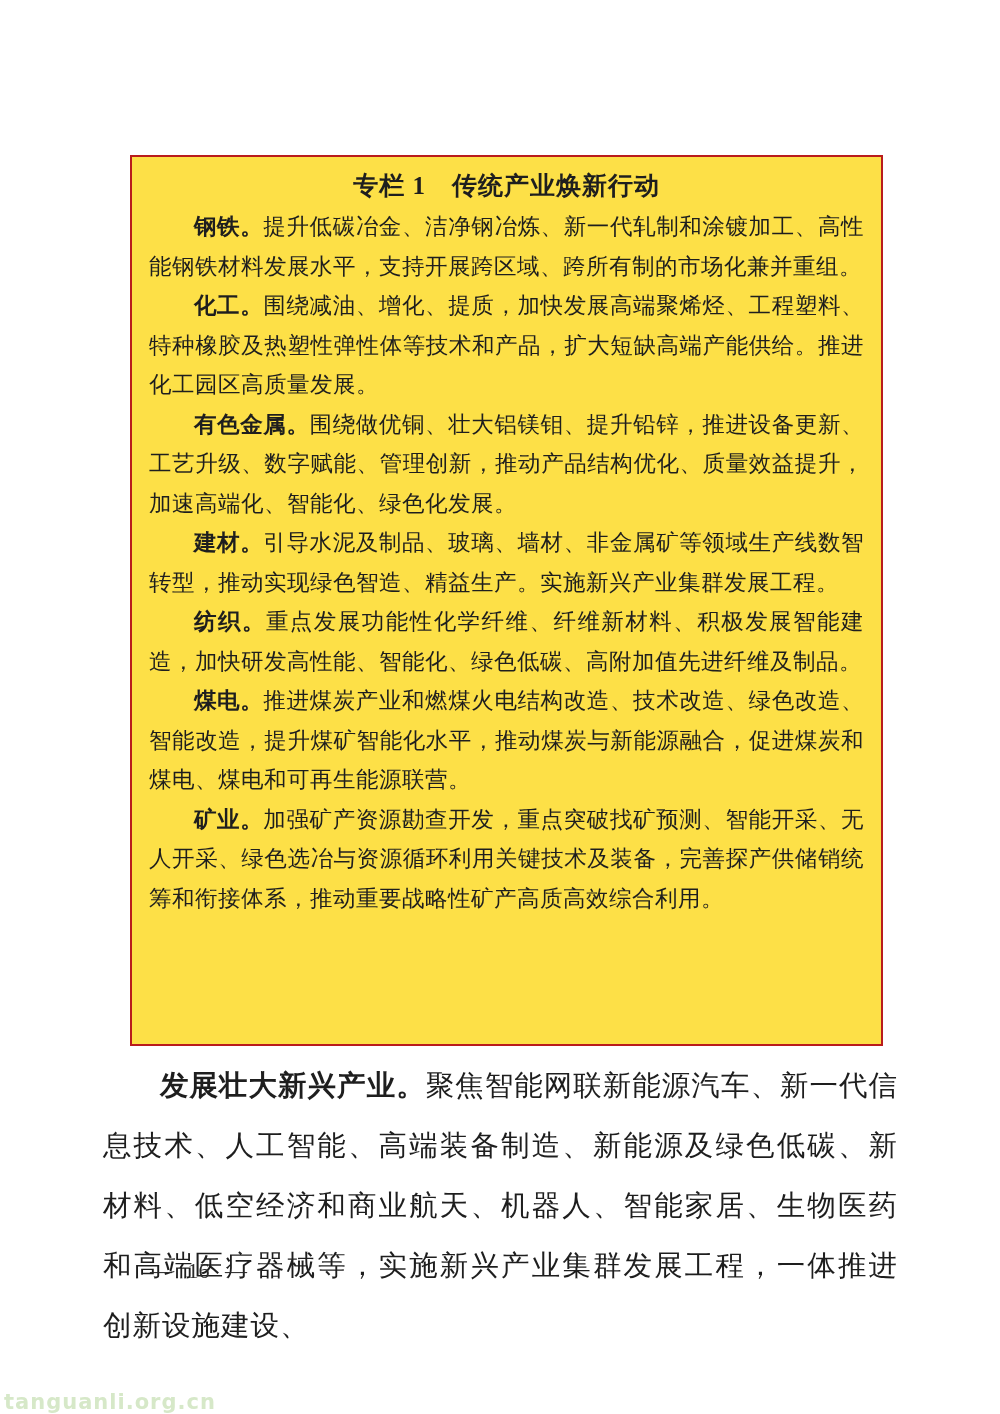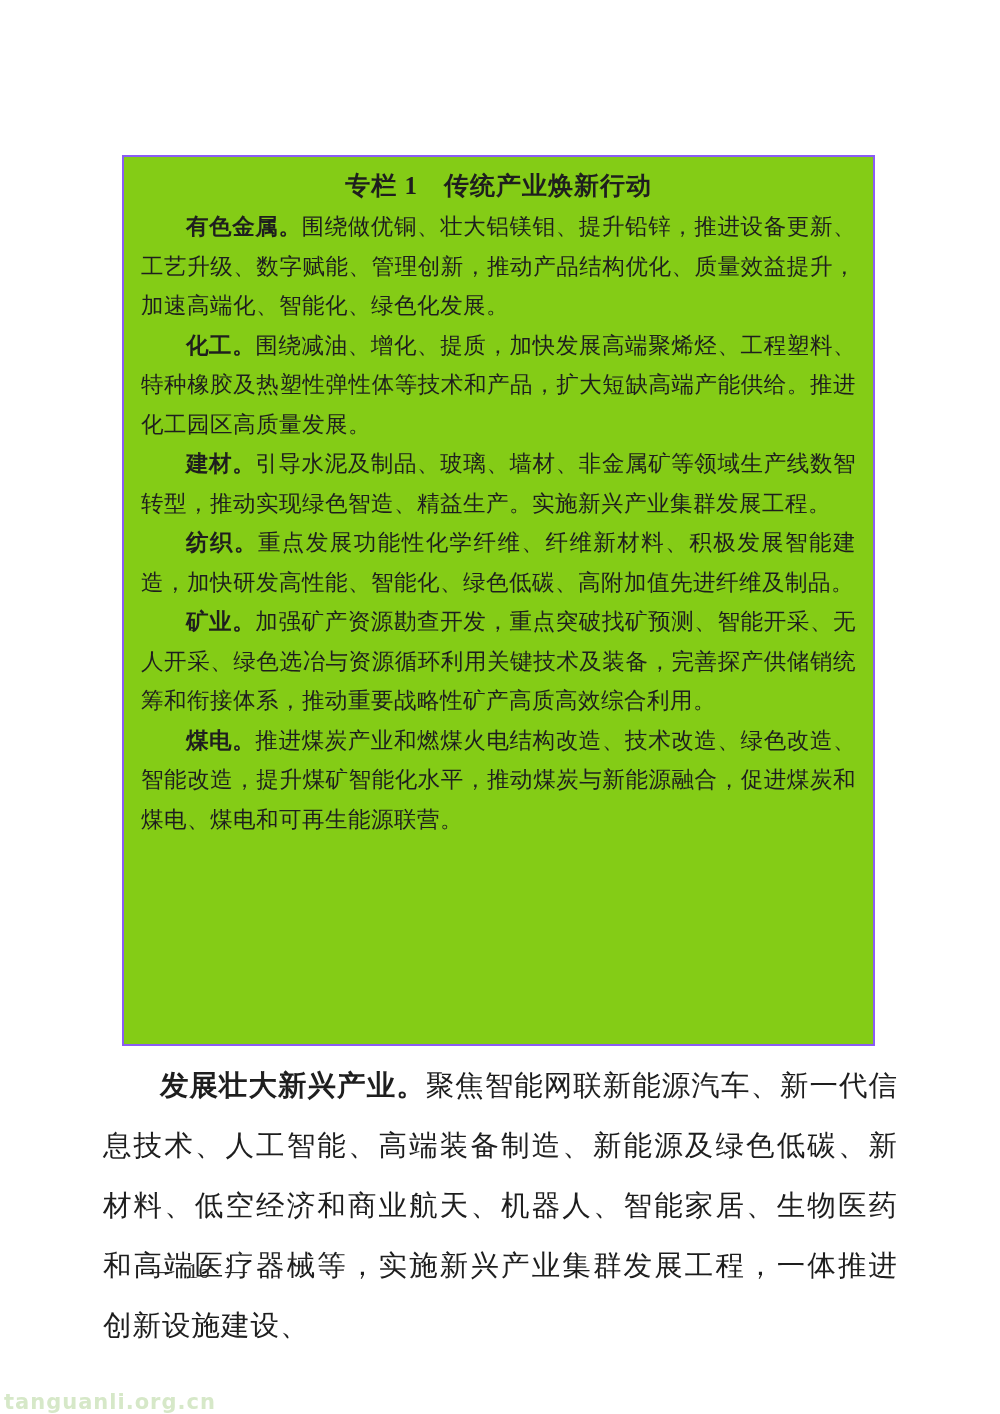--- a/index.html
+++ b/index.html
@@ -11,26 +11,26 @@
   }
   .page {
     position: relative;
     width: 1000px; height: 1414px;
     background: #ffffff;
     overflow: hidden;
   }
   
   .column-box {
     position: absolute;
-    left: 122px; top: 155px;
+    left: 130px; top: 155px;
     width: 753px; height: 891px;
     box-sizing: border-box;
-    border: 2px solid #8b5cf6;
+    border: 2px solid #b91c1c;
     padding: 8px 17px 0 17px;
-    background: #84cc16;
+    background: #fde047;
   }
   .column-title {
     text-align: center;
     font-weight: bold;
     font-size: 25px;
     line-height: 42px;
     margin: 0;
     letter-spacing: 1px;
   }
   .column-box p.box-para {
@@ -77,43 +77,46 @@
   }
 </style>
 </head>
 <body>
 
 <div class="page">
 
   <div class="column-box">
     <p class="column-title">专栏 1　传统产业焕新行动</p>
     <div>
-
   <p class="box-para">
-    <span class="lead">有色金属。</span><span>围绕做优铜、壮大铝镁钼、提升铅锌，推进设备更新、工艺升级、数字赋能、管理创新，推动产品结构优化、质量效益提升，加速高端化、智能化、绿色化发展。</span>
+    <span class="lead">钢铁。</span><span>提升低碳冶金、洁净钢冶炼、新一代轧制和涂镀加工、高性能钢铁材料发展水平，支持开展跨区域、跨所有制的市场化兼并重组。</span>
   </p>
 
   <p class="box-para">
     <span class="lead">化工。</span><span>围绕减油、增化、提质，加快发展高端聚烯烃、工程塑料、特种橡胶及热塑性弹性体等技术和产品，扩大短缺高端产能供给。推进化工园区高质量发展。</span>
+  </p>
+
+  <p class="box-para">
+    <span class="lead">有色金属。</span><span>围绕做优铜、壮大铝镁钼、提升铅锌，推进设备更新、工艺升级、数字赋能、管理创新，推动产品结构优化、质量效益提升，加速高端化、智能化、绿色化发展。</span>
   </p>
 
   <p class="box-para">
     <span class="lead">建材。</span><span>引导水泥及制品、玻璃、墙材、非金属矿等领域生产线数智转型，推动实现绿色智造、精益生产。实施新兴产业集群发展工程。</span>
   </p>
 
   <p class="box-para">
     <span class="lead">纺织。</span><span>重点发展功能性化学纤维、纤维新材料、积极发展智能建造，加快研发高性能、智能化、绿色低碳、高附加值先进纤维及制品。</span>
   </p>
 
   <p class="box-para">
-    <span class="lead">矿业。</span><span>加强矿产资源勘查开发，重点突破找矿预测、智能开采、无人开采、绿色选冶与资源循环利用关键技术及装备，完善探产供储销统筹和衔接体系，推动重要战略性矿产高质高效综合利用。</span>
+    <span class="lead">煤电。</span><span>推进煤炭产业和燃煤火电结构改造、技术改造、绿色改造、智能改造，提升煤矿智能化水平，推动煤炭与新能源融合，促进煤炭和煤电、煤电和可再生能源联营。</span>
   </p>
 
   <p class="box-para">
-    <span class="lead">煤电。</span><span>推进煤炭产业和燃煤火电结构改造、技术改造、绿色改造、智能改造，提升煤矿智能化水平，推动煤炭与新能源融合，促进煤炭和煤电、煤电和可再生能源联营。</span>
+    <span class="lead">矿业。</span><span>加强矿产资源勘查开发，重点突破找矿预测、智能开采、无人开采、绿色选冶与资源循环利用关键技术及装备，完善探产供储销统筹和衔接体系，推动重要战略性矿产高质高效综合利用。</span>
   </p>
 
 </div>
   </div>
 
   <p class="main-para">
     <span class="lead">发展壮大新兴产业。</span><span>聚焦智能网联新能源汽车、新一代信息技术、人工智能、高端装备制造、新能源及绿色低碳、新材料、低空经济和商业航天、机器人、智能家居、生物医药和高端医疗器械等，实施新兴产业集群发展工程，一体推进创新设施建设、</span>
   </p>
 
   <div class="page-number">— 16 —</div>

